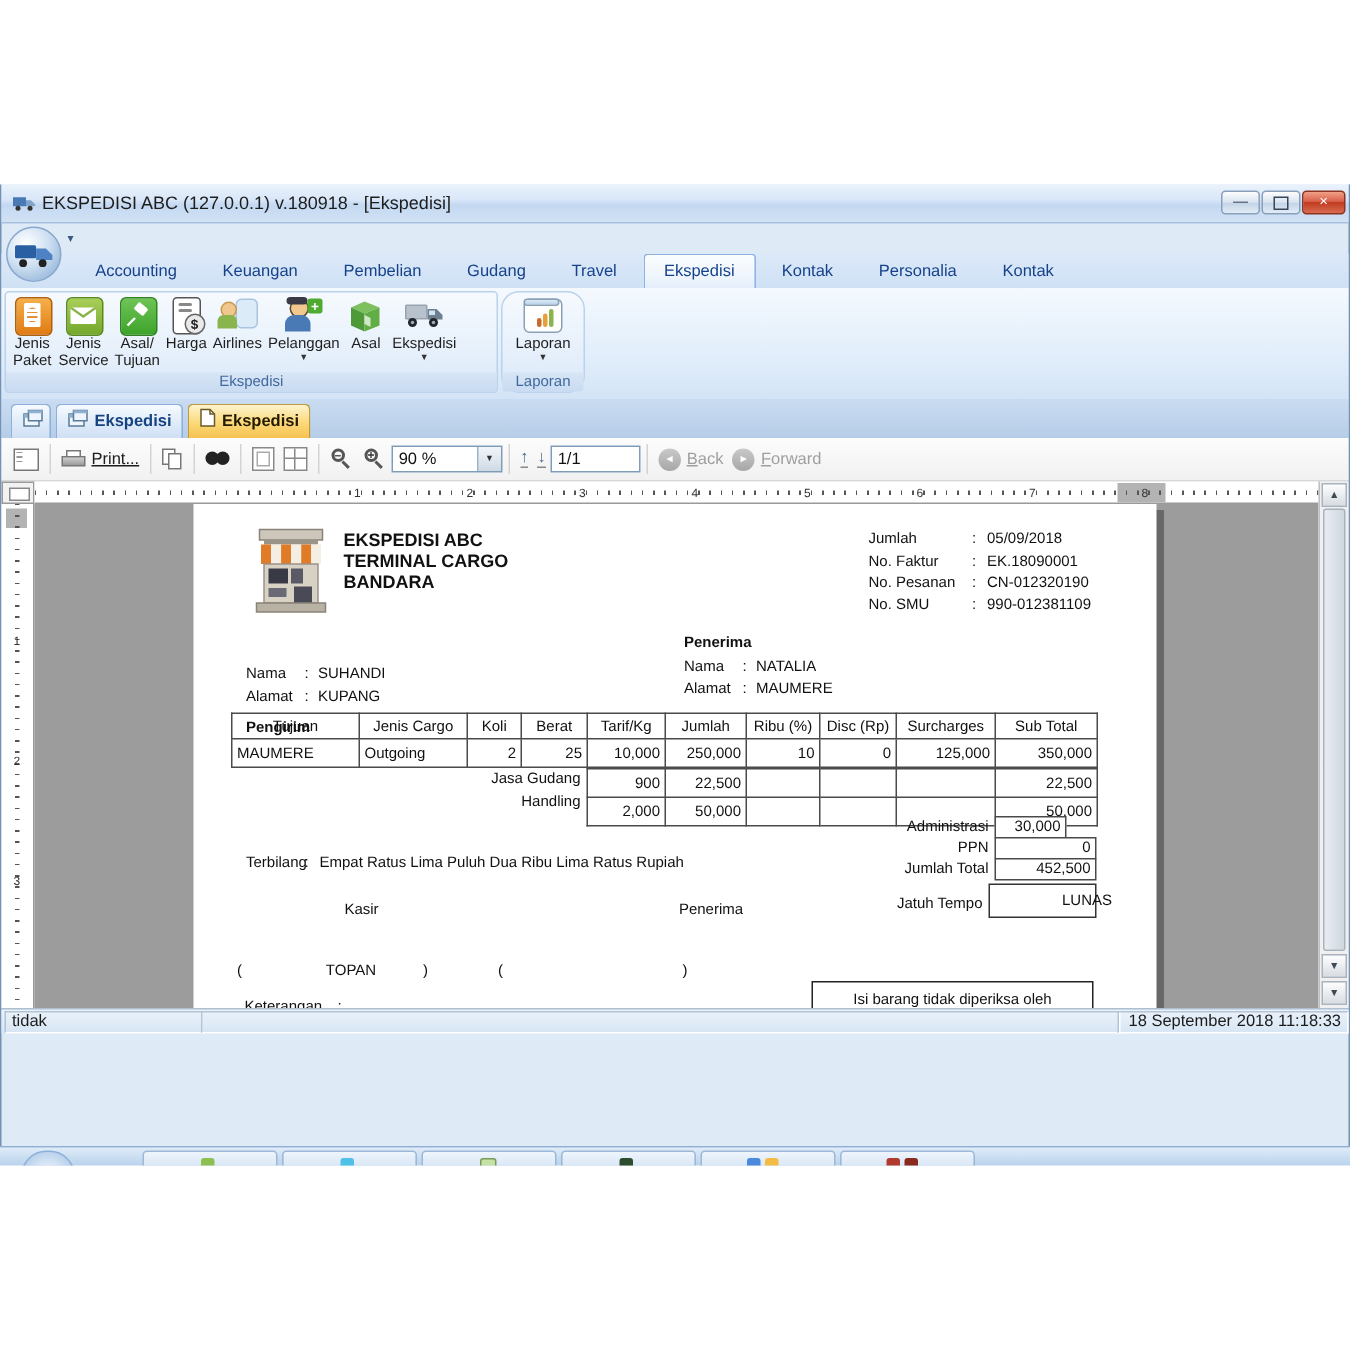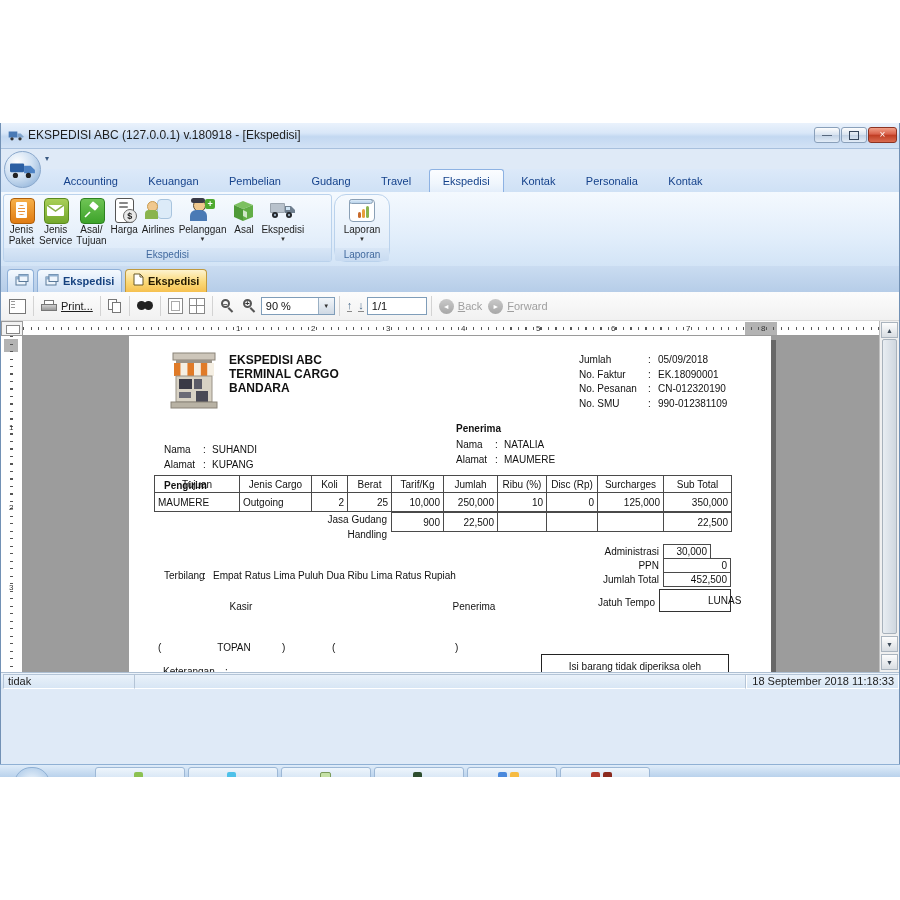--- a/index.html
+++ b/index.html
@@ -485,20 +485,28 @@
             </colgroup>
           <tbody>
               <tr>
                 <td class="num" style="height:13px;">900</td>
                 <td class="num">22,500</td>
                 <td></td>
                 <td></td>
                 <td></td>
                 <td class="num">22,500</td>
               </tr>
+          <tr>
+                <td class="num" style="height:13px;">2,000</td>
+                <td class="num">50,000</td>
+                <td></td>
+                <td></td>
+                <td></td>
+                <td class="num">50,000</td>
+              </tr>
         </tbody>
           </table>
         <span class="rlabel" style="left:25px;top:193px;width:233px;">Handling</span>
 
         <span class="rlabel" style="left:400px;top:210px;width:130px;">Administrasi</span>
         <div class="cell" style="left:534px;top:208px;width:48px;height:15px;">30,000</div>
         <span class="rlabel" style="left:400px;top:224px;width:130px;">PPN</span>
         <div class="cell" style="left:534px;top:222px;width:68px;height:15px;">0</div>
         <span class="rlabel" style="left:400px;top:238px;width:130px;">Jumlah Total</span>
         <div class="cell" style="left:534px;top:236px;width:68px;height:15px;">452,500</div>

